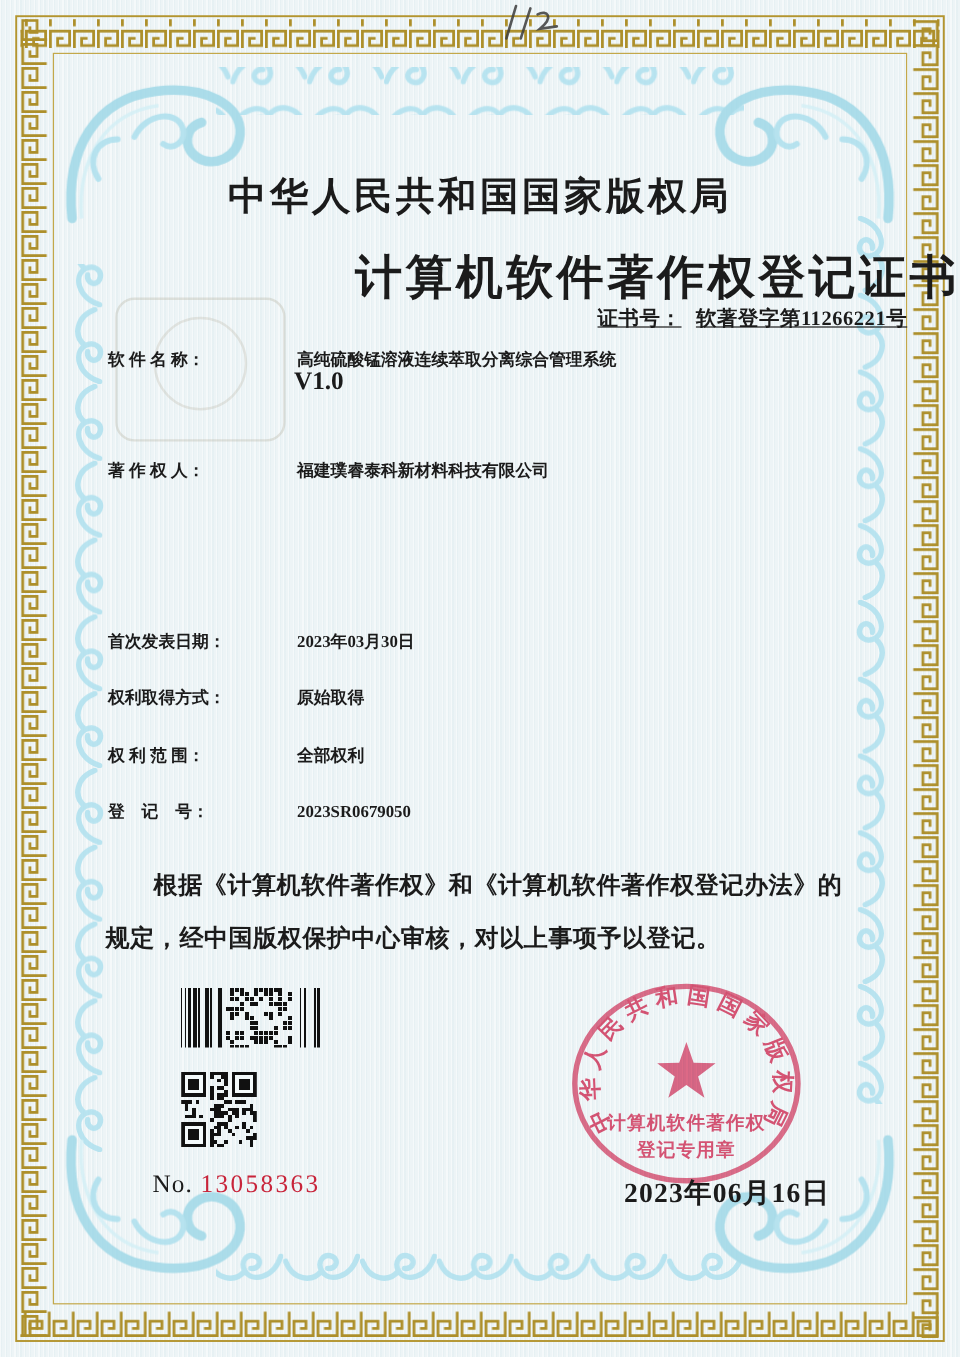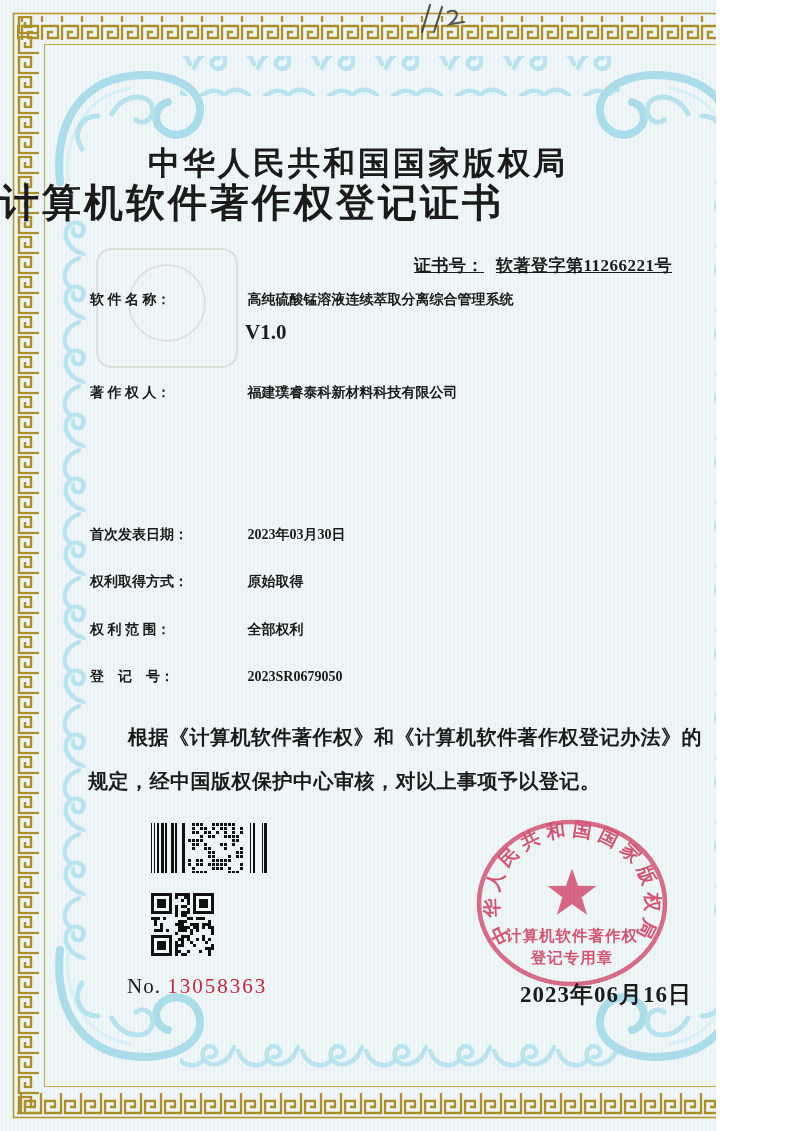--- a/index.html
+++ b/index.html
@@ -1,17 +1,17 @@
 <!DOCTYPE html>
 <html><head>
 <meta charset="utf-8">
 <style>
   html,body{margin:0;padding:0;background:#ffffff;}
   .page{
-    position:relative;width:716px;height:1131px;overflow:hidden;
+    position:relative;width:800px;height:1131px;overflow:hidden;
     background:
       repeating-linear-gradient(90deg, rgba(255,255,255,.45) 0 1px, rgba(208,228,233,.22) 1px 2px, rgba(255,255,255,0) 2px 4px),
       #edf4f6;
     font-family:"Liberation Serif","DejaVu Serif",serif;
     color:#1b1b1b;
   }
   .deco{position:absolute;left:0;top:0;width:800px;height:1131px;pointer-events:none;}
   .hand{position:absolute;left:400px;top:0;width:90px;height:40px;}
   .watermark{
     position:absolute;left:96px;top:248px;width:138px;height:116px;
@@ -19,21 +19,21 @@
   }
   .watermark:after{
     content:"";position:absolute;left:30px;top:14px;width:74px;height:74px;
     border:2px solid rgba(168,158,136,.22);border-radius:50%;
   }
   .title1{
     position:absolute;left:0;top:142px;width:100%;text-align:center;
     font-size:32px;font-weight:bold;letter-spacing:3px;
   }
   .title2{
-    position:absolute;left:0;top:176px;width:100%;text-align:left;
+    position:absolute;left:0;top:204px;width:100%;text-align:right;
     font-size:39px;font-weight:900;letter-spacing:3px;
   }
   .certno{
     position:absolute;right:44px;top:254px;
     font-size:17px;font-weight:bold;letter-spacing:.5px;text-decoration:underline;
   }
   .certno .gap{display:inline-block;width:12px;}
   .row{position:absolute;left:90px;width:640px;font-size:14px;font-weight:600;}
   .row .lbl{display:inline-block;width:148px;font-weight:bold;}
   .row .val{display:inline-block;margin-left:6px;}
@@ -118,21 +118,21 @@
   <div class="title2">计算机软件著作权登记证书</div>
 
   <div class="certno">
     <span>证书号：</span><span class="gap"></span><span>软著登字第11266221号</span>
   </div>
 
   <div class="row" style="top:291px">
     <span class="lbl">软 件 名 称：</span>
     <span class="val">高纯硫酸锰溶液连续萃取分离综合管理系统</span>
   </div>
-  <div class="val2" style="top:320px">V1.0</div>
+  <div class="val2" style="top:305px">V1.0</div>
 
   <div class="row" style="top:384px">
     <span class="lbl">著 作 权 人：</span>
     <span class="val">福建璞睿泰科新材料科技有限公司</span>
   </div>
 
 
   <div class="row" style="top:526px">
     <span class="lbl">首次发表日期：</span>
     <span class="val">2023年03月30日</span>

